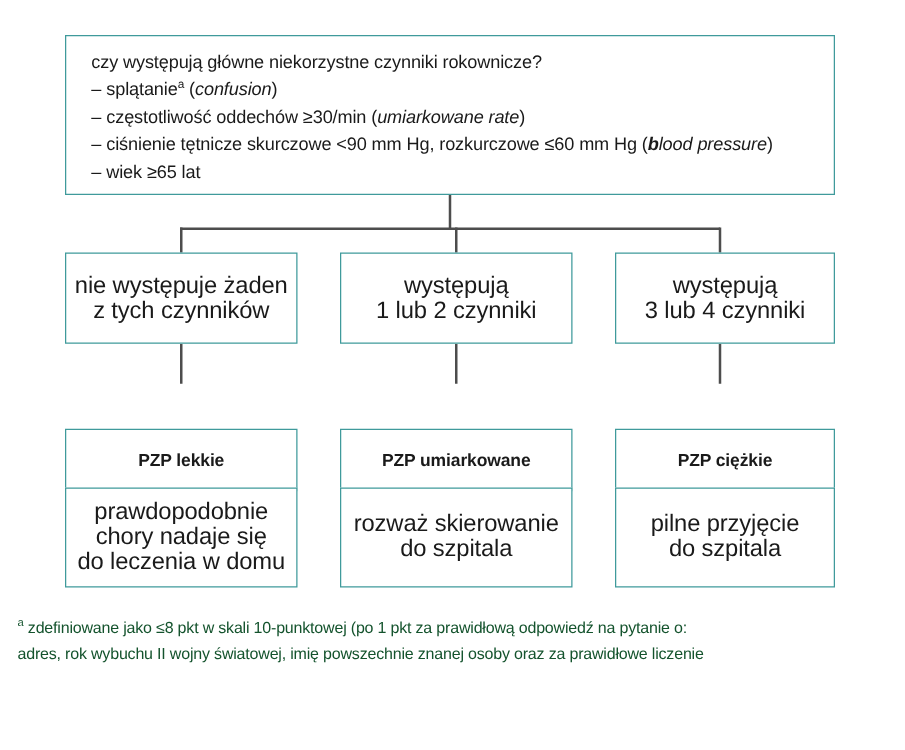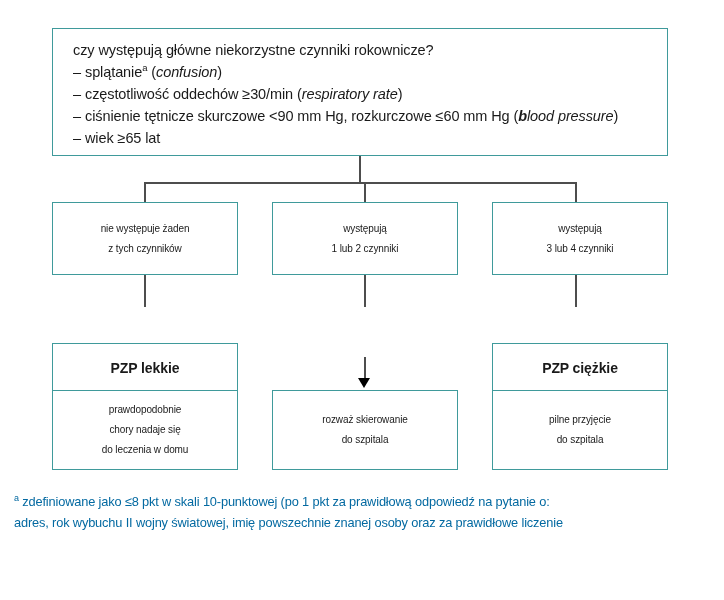--- a/index.html
+++ b/index.html
@@ -65,21 +65,21 @@
   .bi { font-style: italic; font-weight: bold; }
   sup.fn {
     font-size: 9.5px;
     vertical-align: super;
     line-height: 0;
   }
 
   
   .cell {
     text-align: center;
-    font-size: 10px;
+    font-size: 19px;
     line-height: 20px;
     letter-spacing: -0.1px;
   }
   .cell.bold { font-weight: bold; font-size: 14px; }
 
   .col1 { left: 52px;  width: 186px; }
   .col2 { left: 272px; width: 186px; }
   .col3 { left: 492px; width: 176px; }
 
   .row-cond { top: 202px; height: 73px; }
@@ -107,41 +107,41 @@
 
   
   .footnote {
     position: absolute;
     left: 14px;
     top: 492px;
     width: 700px;
     font-size: 12.8px;
     line-height: 20.5px;
     letter-spacing: -0.15px;
-    color: #0369a1;
+    color: #14532d;
   }
   .footnote sup.fn { font-size: 9px; }
   .footnote .fn-line { white-space: nowrap; }
 </style>
 </head>
 <body>
 
 <div class="diagram">
 
   <div class="box box-top">
     <div class="q-line">czy występują główne niekorzystne czynniki rokownicze?</div>
 
     <div class="bullet">
       <span class="dash">–</span><span>splątanie</span><sup class="fn">a</sup>
       <span>(<span class="it">confusion</span>)</span>
     </div>
 
     <div class="bullet">
       <span class="dash">–</span><span>częstotliwość oddechów ≥30/min</span>
-      <span>(<span class="it">respiratory rate</span>)</span>
+      <span>(<span class="it">umiarkowane rate</span>)</span>
     </div>
 
     <div class="bullet">
       <span class="dash">–</span><span>ciśnienie tętnicze skurczowe &lt;90 mm Hg, rozkurczowe ≤60 mm Hg</span>
       <span>(<span class="bi">b</span><span class="it">lood pressure</span>)</span>
     </div>
 
     <div class="bullet">
       <span class="dash">–</span><span>wiek ≥65 lat</span>
     </div>
@@ -174,20 +174,23 @@
     </div>
   </div>
 
   <div class="line vline" style="left:144px; top:275px; height:32px;"></div>
   <div class="line vline" style="left:364px; top:275px; height:32px;"></div>
   <div class="line vline" style="left:575px; top:275px; height:32px;"></div>
 
   <div class="box col1 row-sev">
     <div class="cell bold">PZP lekkie</div>
   </div>
+  <div class="box col2 row-sev">
+    <div class="cell bold">PZP umiarkowane</div>
+  </div>
   <div class="box col3 row-sev">
     <div class="cell bold">PZP ciężkie</div>
   </div>
 
   <div class="line vline" style="left:144px; top:357px; height:23px;"></div>
   <div class="arrow-head" style="left:138px; top:378px;"></div>
 
   <div class="line vline" style="left:364px; top:357px; height:23px;"></div>
   <div class="arrow-head" style="left:358px; top:378px;"></div>
 

